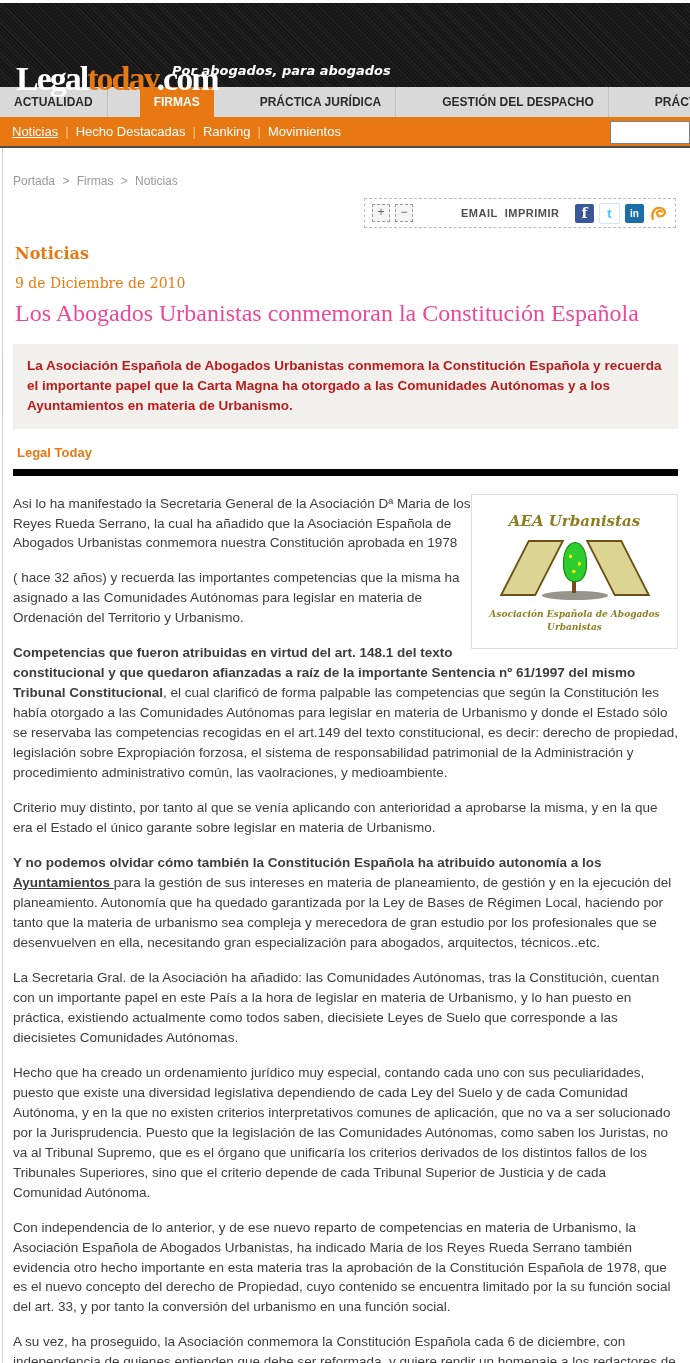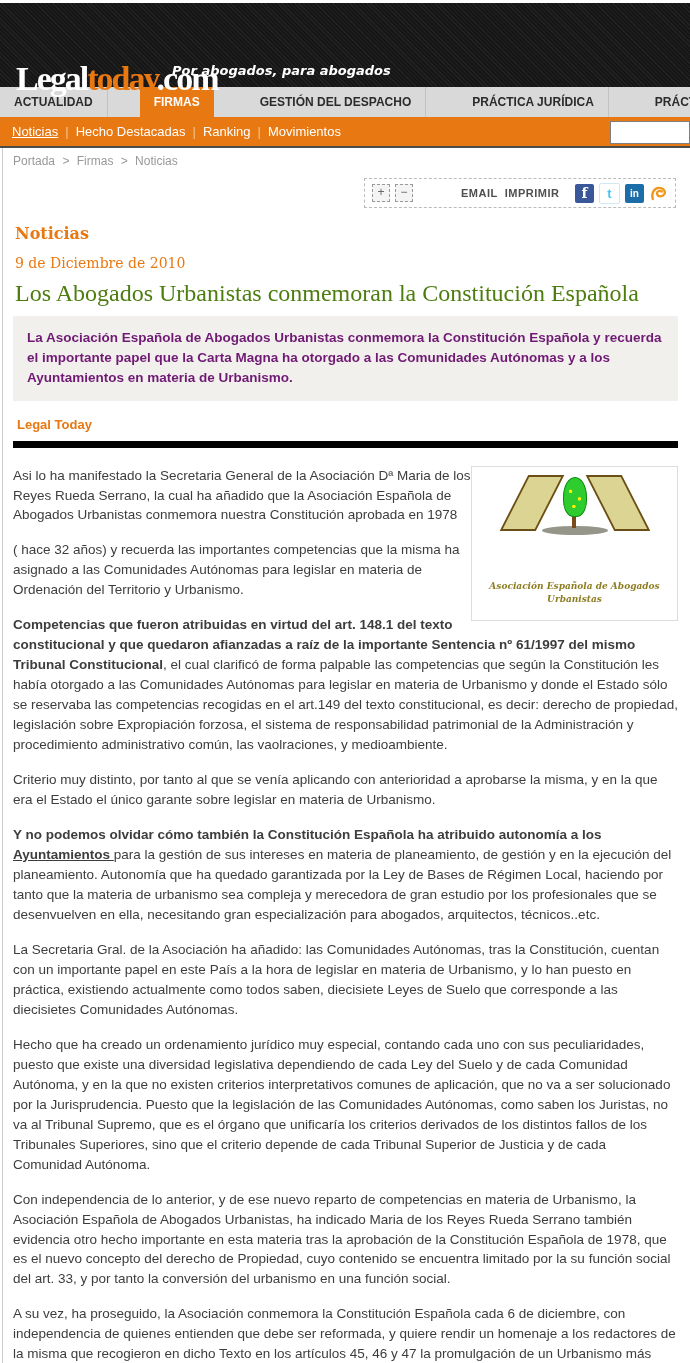--- a/index.html
+++ b/index.html
@@ -29,21 +29,21 @@
             display:flex; align-items:center; padding:0 0 0 12px; position:relative; }
   .subnav .sn-item { color:#fff; font-size:13px; text-decoration:none; cursor:pointer; }
   .subnav .sn-item.current { text-decoration:underline; }
   .subnav .sep { color:#f6c48e; margin:0 7px; font-size:13px; }
   .subnav input { position:absolute; right:0; top:4px; width:74px; height:19px;
                   border:1px solid #7f7f7f; border-radius:0; background:#fff; }
 
   
   .content { border-left:1px solid #ccc; margin-left:2px; padding:0 12px 14px 10px; }
 
-  .breadcrumb { color:#999; font-size:12px; padding-top:6px; }
+  .breadcrumb { color:#999; font-size:12px; padding-top:26px; }
   .breadcrumb .bc-link { color:#999; cursor:pointer; }
   .breadcrumb .bc-sep { margin:0 4px; }
 
   
   .toolbar { margin:10px 2px 0 auto; width:296px; height:28px; border:1px dashed #bbb;
              display:flex; align-items:center; padding:0 7px; }
   .zoom-btn { width:16px; height:16px; border:1px dashed #999; background:#f4f4f4;
               color:#666; font-size:12px; line-height:14px; text-align:center; cursor:pointer; }
   .zoom-btn + .zoom-btn { margin-left:5px; }
   .tool-label { font-size:11px; font-weight:bold; color:#4f4f4f; letter-spacing:.5px; cursor:pointer; }
@@ -54,24 +54,24 @@
            border-radius:2px; cursor:pointer; font-weight:bold; }
   .sicon.fb { background:#3a579a; color:#fff; font-family:"DejaVu Serif", serif; font-size:14px; }
   .sicon.tw { background:#fff; border:1px solid #cfe9f5; color:#4cc3f2; font-size:13px; }
   .sicon.in { background:#1c6ea8; color:#fff; font-size:10px; }
   .sicon.buzz { background:transparent; }
 
   
   .section-title { font-family:"DejaVu Serif", serif; color:#e87811; font-weight:bold;
                    font-size:16px; margin:16px 0 0 2px; }
   .date { font-family:"DejaVu Serif", serif; color:#e87811; font-size:14px; margin:12px 0 0 2px; }
-  .title { font-family:"Liberation Serif", serif; color:#4d7c0f; font-weight:normal;
-           font-size:24px; margin:8px 0 8px 2px; line-height:1.2; }
+  .title { font-family:"Liberation Serif", serif; color:#ec4899; font-weight:normal;
+           font-size:24px; margin:8px 0 16px 2px; line-height:1.2; }
 
-  .summary { background:#f1f0ec; color:#701a75; font-weight:bold; font-size:13.5px;
+  .summary { background:#f1f0ec; color:#b91c1c; font-weight:bold; font-size:13.5px;
              line-height:1.5; padding:12px 14px; }
 
   .byline-wrap { border-bottom:7px solid #000000; padding:14px 0 8px 4px; }
   .byline { color:#e87811; font-weight:bold; font-size:13px; }
 
   
   .article { margin-top:18px; font-size:13.5px; color:#3d3d3d; line-height:1.48; }
   .article p { margin:0 0 15px 0; }
   .article .b { font-weight:bold; }
   .article .u { text-decoration:underline; }
@@ -102,22 +102,22 @@
 <body>
 
 <div class="masthead">
   <div class="logo"><span>Legal</span><span class="today">today</span><span>.com</span></div>
   <div class="tagline">Por abogados, para abogados</div>
 </div>
 
 <div class="tabs">
   <div class="tab">ACTUALIDAD</div>
   <div class="tab active">FIRMAS</div>
+  <div class="tab">PRÁCTICA JURÍDICA</div>
   <div class="tab">GESTIÓN DEL DESPACHO</div>
-  <div class="tab">PRÁCTICA JURÍDICA</div>
   <div class="tab">PRÁCTICA</div>
   <div class="filler"></div>
 </div>
 
 <div class="subnav">
   <span class="sn-item current">Noticias</span>
   <span class="sep">|</span>
   <span class="sn-item">Hecho Destacadas</span>
   <span class="sep">|</span>
   <span class="sn-item">Ranking</span>
@@ -158,20 +158,21 @@
   <h1 class="title">Los Abogados Urbanistas conmemoran la Constitución Española</h1>
 
   <div class="summary">La Asociación Española de Abogados Urbanistas conmemora la Constitución Española y recuerda el importante papel que la Carta Magna ha otorgado a las Comunidades Autónomas y a los Ayuntamientos en materia de Urbanismo.</div>
 
   <div class="byline-wrap">
     <span class="byline">Legal Today</span>
   </div>
 
   <div class="article">
     <figure class="aea" style="margin-inline:0 0;">
+      <div class="aea-title">AEA Urbanistas</div>
       <div class="aea-graphic">
         <div class="slab left"></div>
         <div class="slab right"></div>
         <div class="mound"></div>
         <div class="tree-trunk"></div>
         <div class="tree-crown"></div>
       </div>
       <figcaption class="aea-caption">Asociación Española de Abogados Urbanistas</figcaption>
     </figure>
 

